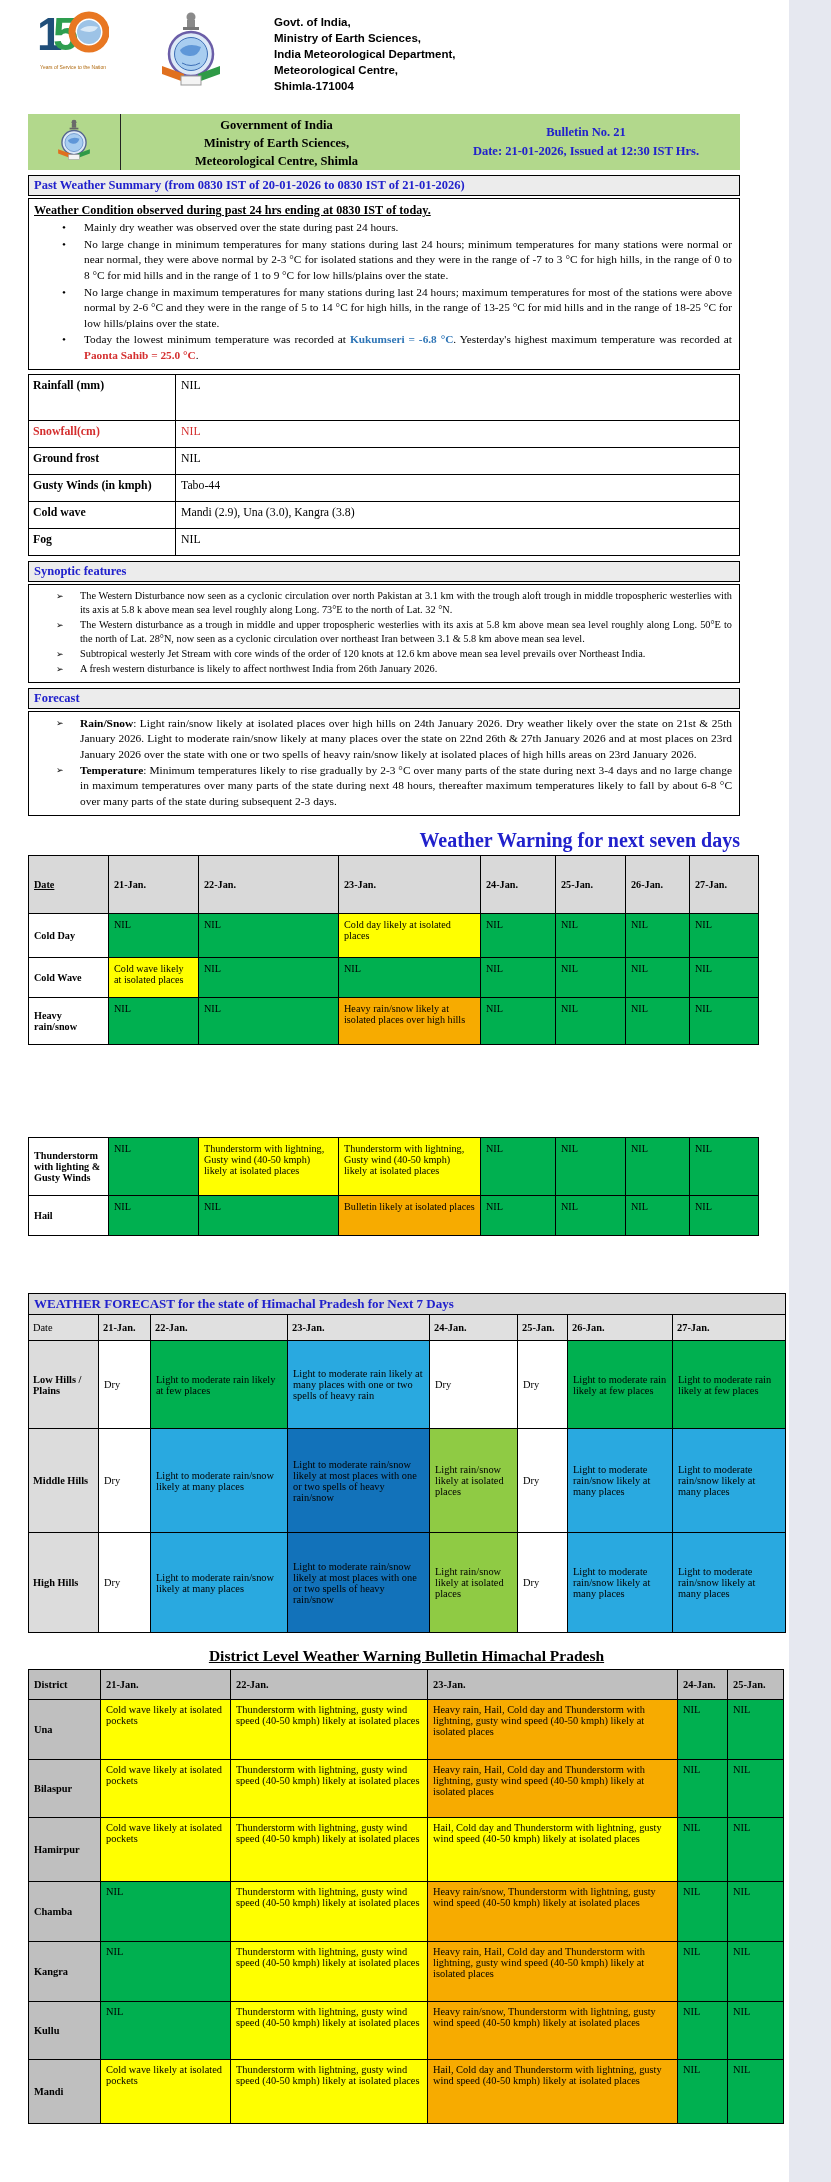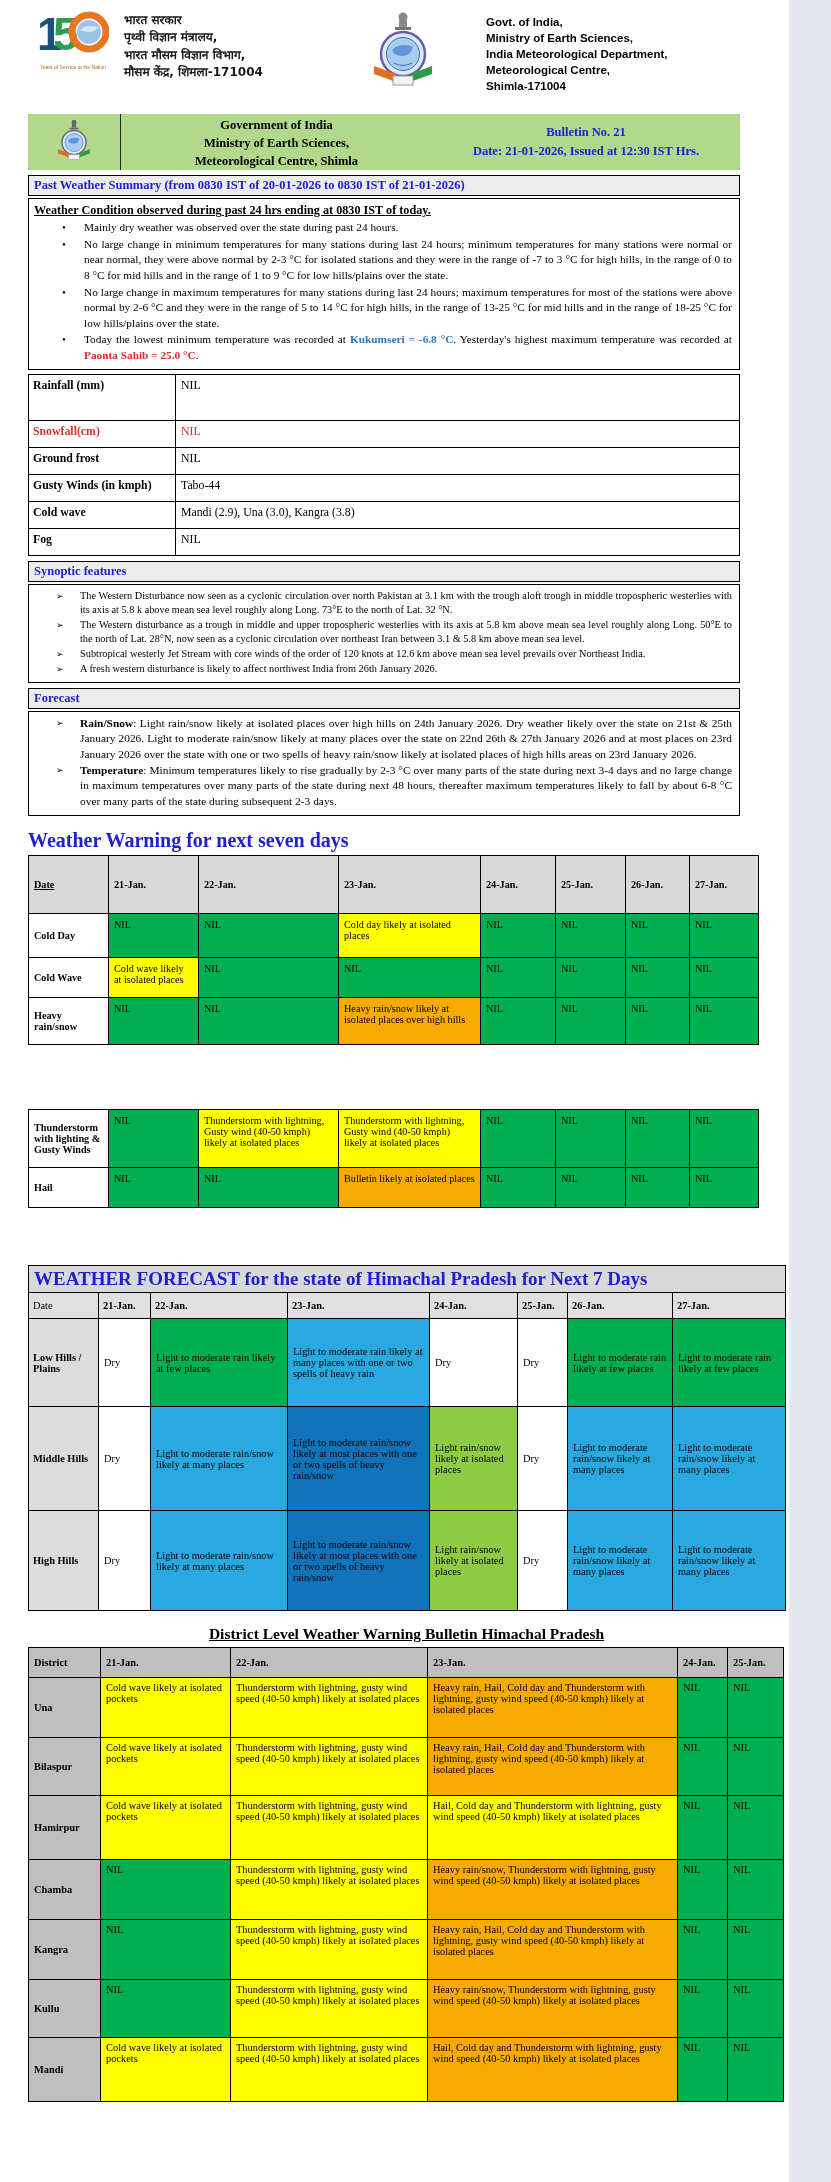--- a/index.html
+++ b/index.html
@@ -46,40 +46,40 @@
   table{border-collapse:collapse;table-layout:fixed;}
   th,td{border:1px solid #000;word-wrap:break-word;}
   .obs{width:712px;margin-top:4px;font-size:11.8px;}
   .obs th{width:138px;text-align:left;font-weight:bold;vertical-align:top;padding:3px 4px;background:#fff;}
   .obs td{vertical-align:top;padding:3px 5px;}
   .obs tr.tall{height:46px;}
   .obs tr{height:27px;}
   .obs tr.red th,.obs tr.red td{color:#d42f2f;}
 
   
-  .title1{width:712px;text-align:left;color:#2121cc;font-weight:bold;font-size:20px;margin:13px 0 3px 0;}
+  .title1{width:712px;text-align:right;color:#2121cc;font-weight:bold;font-size:20px;margin:13px 0 3px 0;}
   .title2{width:757px;text-align:center;font-weight:bold;font-size:15.5px;text-decoration:underline;margin:14px 0 4px 0;}
 
   
   .warn{width:730px;font-size:10.2px;}
   .warn th{background:#d9d9d9;font-weight:bold;text-align:left;vertical-align:middle;padding:3px 5px;}
   .warn tbody th.rl{background:#fff;}
   .warn td{vertical-align:top;padding:5px 5px;}
   .warn1 tr:nth-child(1){height:58px;}
   .warn1 tr:nth-child(1) th:first-child{text-decoration:underline;}
   .warn1 tr:nth-child(2){height:44px;}
   .warn1 tr:nth-child(3){height:40px;}
   .warn1 tr:nth-child(4){height:47px;}
-  .warn2{margin-top:64px;padding-left:12px;}
+  .warn2{margin-top:92px;padding-left:12px;}
   .warn2 tr:nth-child(1){height:58px;}
   .warn2 tr:nth-child(2){height:40px;}
 
   
   .state{width:757px;margin-top:57px;font-size:10.4px;}
-  .state thead th.ttl{background:#d9d9d9;color:#2121cc;font-weight:bold;font-size:19px;text-align:left;padding:2px 5px;font-family:Liberation Serif, serif;}
+  .state thead th.ttl{background:#d9d9d9;color:#2121cc;font-weight:bold;font-size:13px;text-align:left;padding:2px 5px;font-family:Liberation Serif, serif;}
   .state th{background:#e0e0e0;text-align:left;vertical-align:top;padding:2px 4px;font-weight:bold;}
   .state tbody th{vertical-align:middle;background:#dcdcdc;}
   .state td{vertical-align:middle;padding:3px 5px;}
   .state tbody tr:nth-child(1){height:26px;}
   .state tbody tr:nth-child(1) th{font-weight:normal;background:#e0e0e0;}
   .state tbody tr:nth-child(1) th:not(:first-child){font-weight:bold;}
   .state tbody tr:nth-child(2){height:88px;}
   .state tbody tr:nth-child(3){height:104px;}
   .state tbody tr:nth-child(4){height:100px;}
 
@@ -106,26 +106,20 @@
   <div class="masthead">
     <div class="logo150">
       <svg width="72" height="52" viewBox="0 0 72 52">
         <text x="0" y="42" font-family="Liberation Sans" font-size="46" font-weight="bold" fill="#1f4e79">1</text>
         <text x="16" y="42" font-family="Liberation Sans" font-size="46" font-weight="bold" fill="#2e9e4f">5</text>
         <circle cx="52" cy="24" r="17" fill="none" stroke="#e87722" stroke-width="7"></circle>
         <circle cx="52" cy="24" r="12" fill="#9dc3e6"></circle>
         <path d="M43,22 q6,-6 18,-3 q-4,8 -18,3 Z" fill="#e8f2fb" opacity="0.8"></path>
       </svg>
       <div class="cap">Years of Service to the Nation</div>
-    </div>
-    <div class="hindi">
-      <div>भारत सरकार</div>
-      <div>पृथ्वी विज्ञान मंत्रालय,</div>
-      <div>भारत मौसम विज्ञान विभाग,</div>
-      <div>मौसम केंद्र, शिमला-171004</div>
     </div>
     <div class="emblem-wrap">
       <svg width="62" height="86" viewBox="0 0 62 86">
         <circle cx="31" cy="7" r="4.5" fill="#8a8a8a"></circle>
         <rect x="27" y="10" width="8" height="7" fill="#8a8a8a"></rect>
         <rect x="23" y="17" width="16" height="3" fill="#777"></rect>
         <circle cx="31" cy="44" r="22" fill="#dce9f7" stroke="#6b5ea8" stroke-width="2.5"></circle>
         <circle cx="31" cy="44" r="16.5" fill="#a8cdf0" stroke="#3d6eb5" stroke-width="1"></circle>
         <path d="M20,40 q8,-8 21,-3 q-3,10 -12,9 q-8,-1 -9,-6 Z" fill="#5f97d8"></path>
         <path d="M22,53 q9,5 18,0" stroke="#3d6eb5" stroke-width="1" fill="none"></path>

